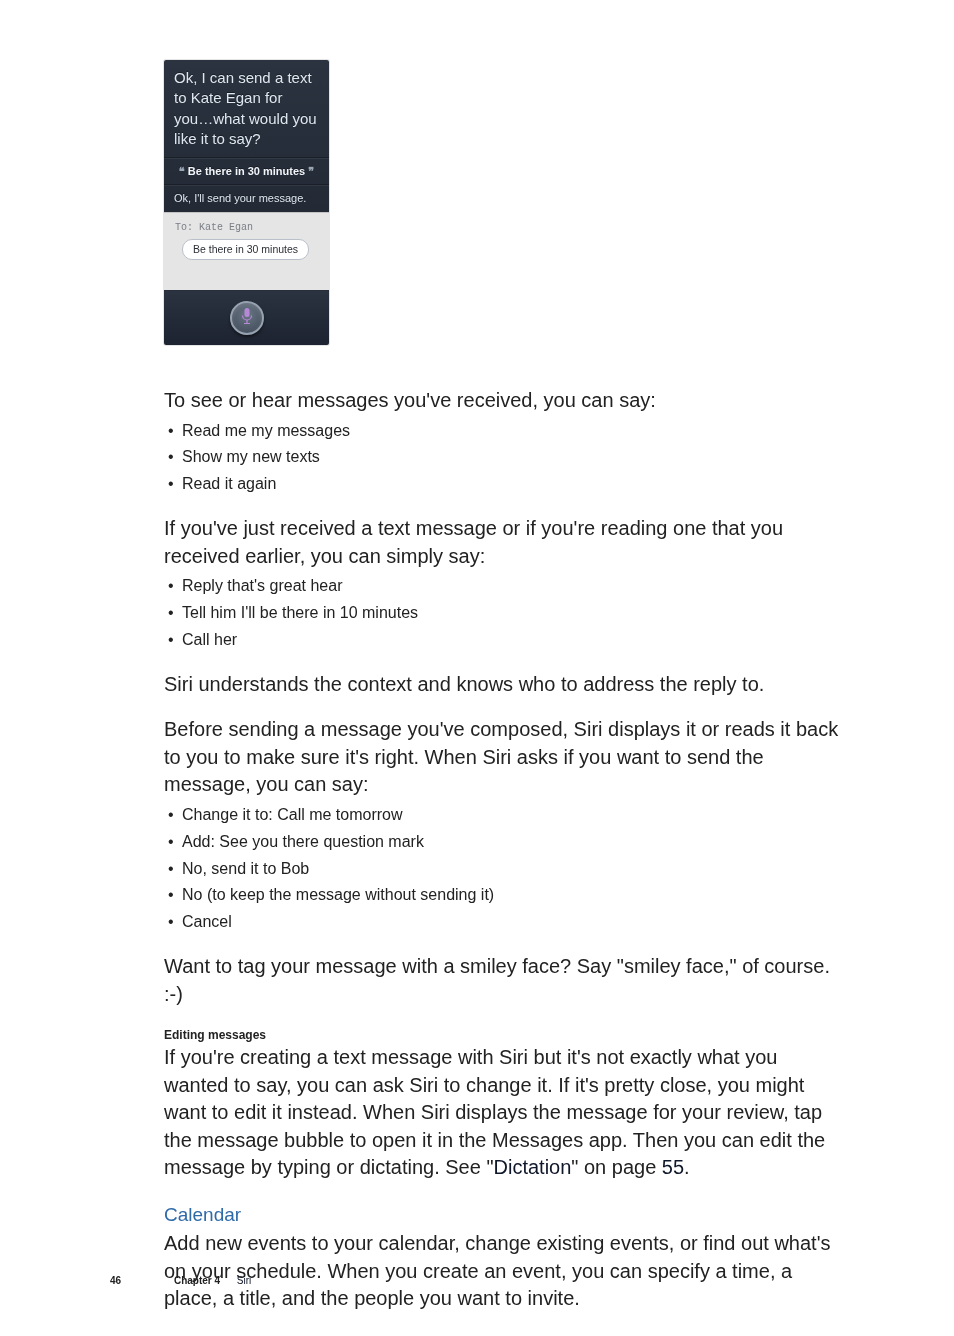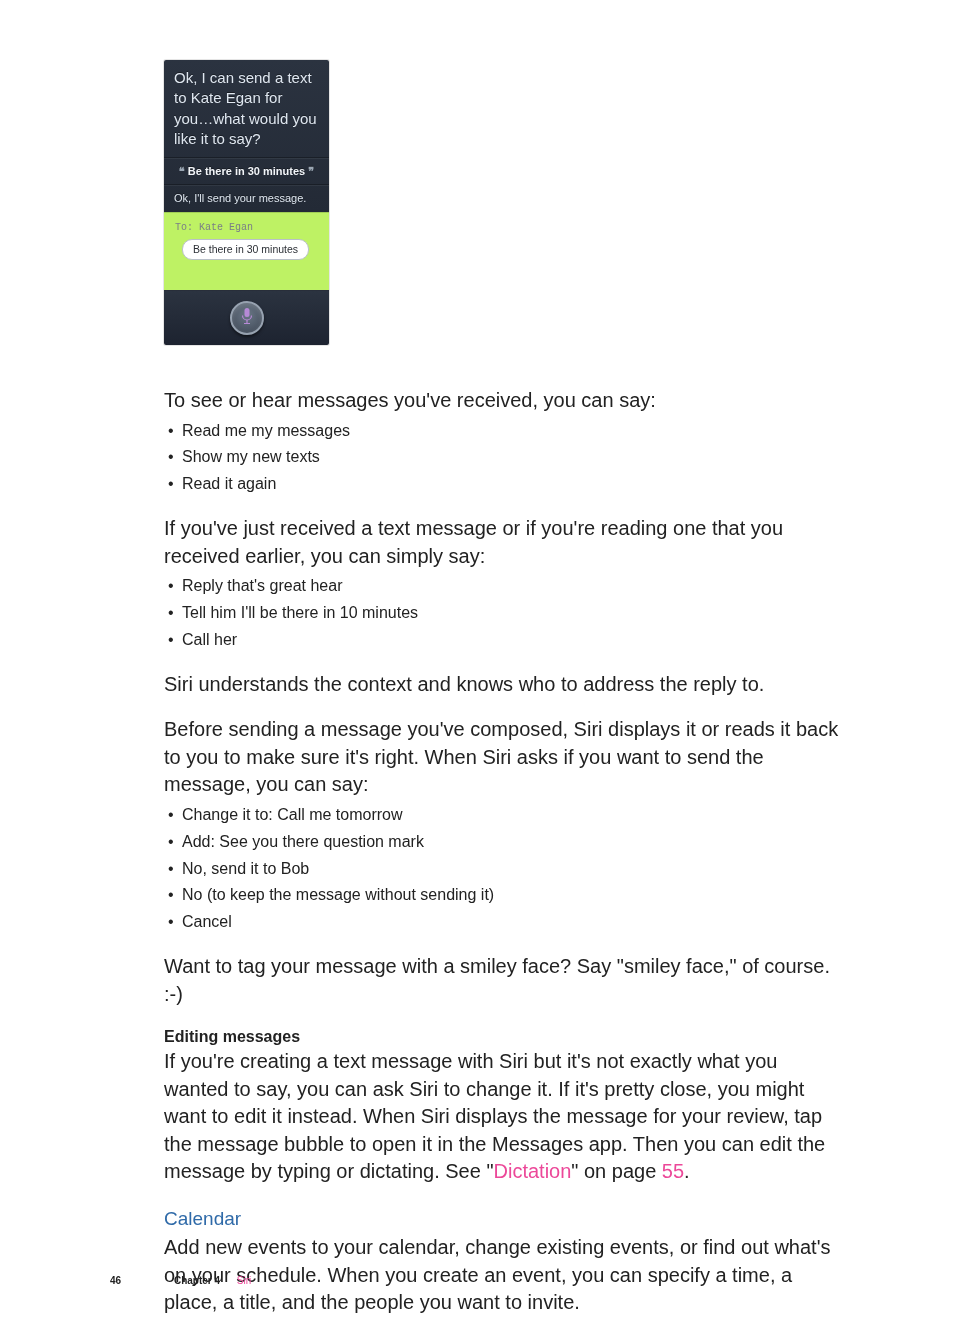--- a/index.html
+++ b/index.html
@@ -46,21 +46,21 @@
     .siri-quote::before { content: "\275D  "; color: #9aa6b3; }
     .siri-quote::after { content: "  \275E"; color: #9aa6b3; }
     .siri-confirm {
       padding: 6px 10px 8px 10px;
       color: #dfe7f0;
       font-size: 11px;
       border-top: 1px solid rgba(255,255,255,0.06);
       text-shadow: 0 -1px 0 rgba(0,0,0,0.4);
     }
     .siri-message-card {
-      background: #bef264;
+      background: #e5e5e5;
       padding: 9px 8px 30px 8px;
       border-top: 1px solid rgba(0,0,0,0.15);
     }
     .siri-to-line {
       font-family: "Courier New", monospace;
       font-size: 10px;
       color: #7a7f86;
       margin-bottom: 6px;
       padding-left: 3px;
     }
@@ -117,34 +117,34 @@
       margin-bottom: 2px;
     }
     ul.bullets li::before {
       content: "•";
       position: absolute;
       left: 0;
       top: 0;
       color: #222;
     }
     .subhead {
-      font-size: 16px;
+      font-size: 12px;
       font-weight: 700;
       margin-top: 20px;
       margin-bottom: 2px;
       color: #222;
     }
     .section-title {
       font-size: 19px;
       color: #2f6aa8;
       font-weight: 400;
       margin-top: 22px;
       margin-bottom: 4px;
     }
-    .link-text { color: #ec4899; }
+    .link-text { color: #0f172a; }
 
     .footer {
       position: absolute;
       left: 110px;
       bottom: 50px;
       font-size: 10px;
       color: #222;
     }
     .footer .page-num { font-weight: 700; margin-right: 50px; }
     .footer .chapter-label { font-weight: 700; margin-right: 14px; }

